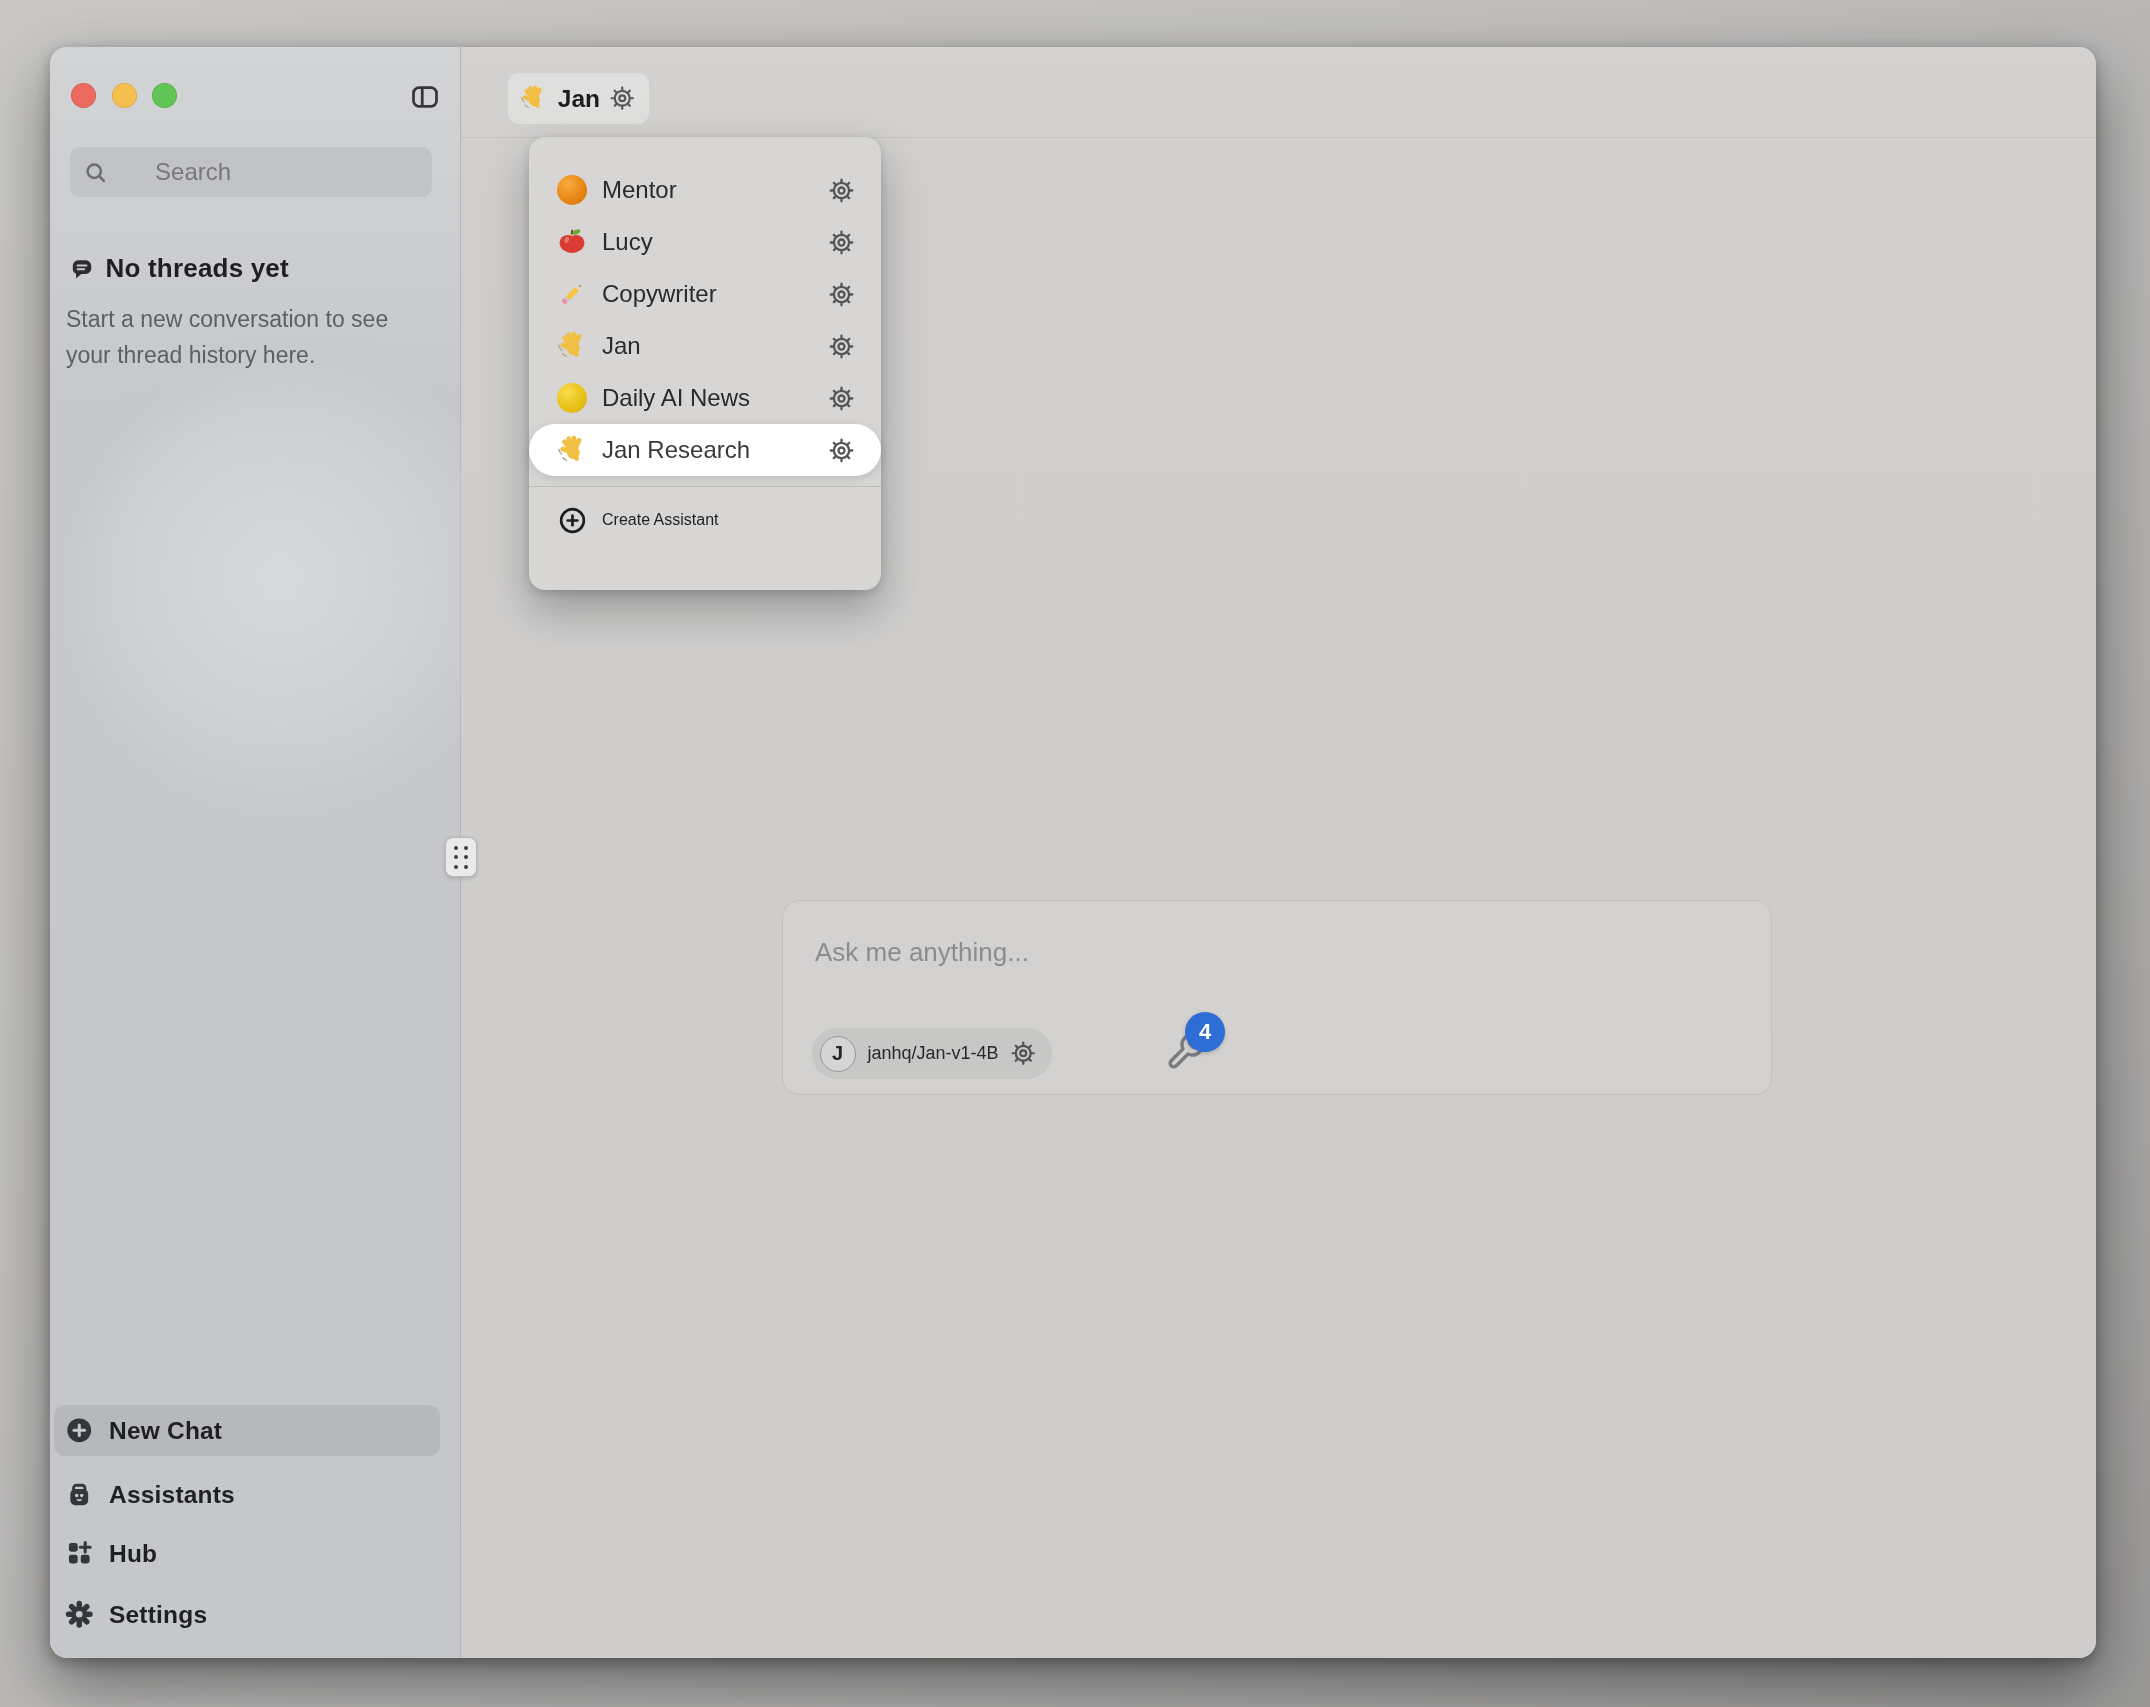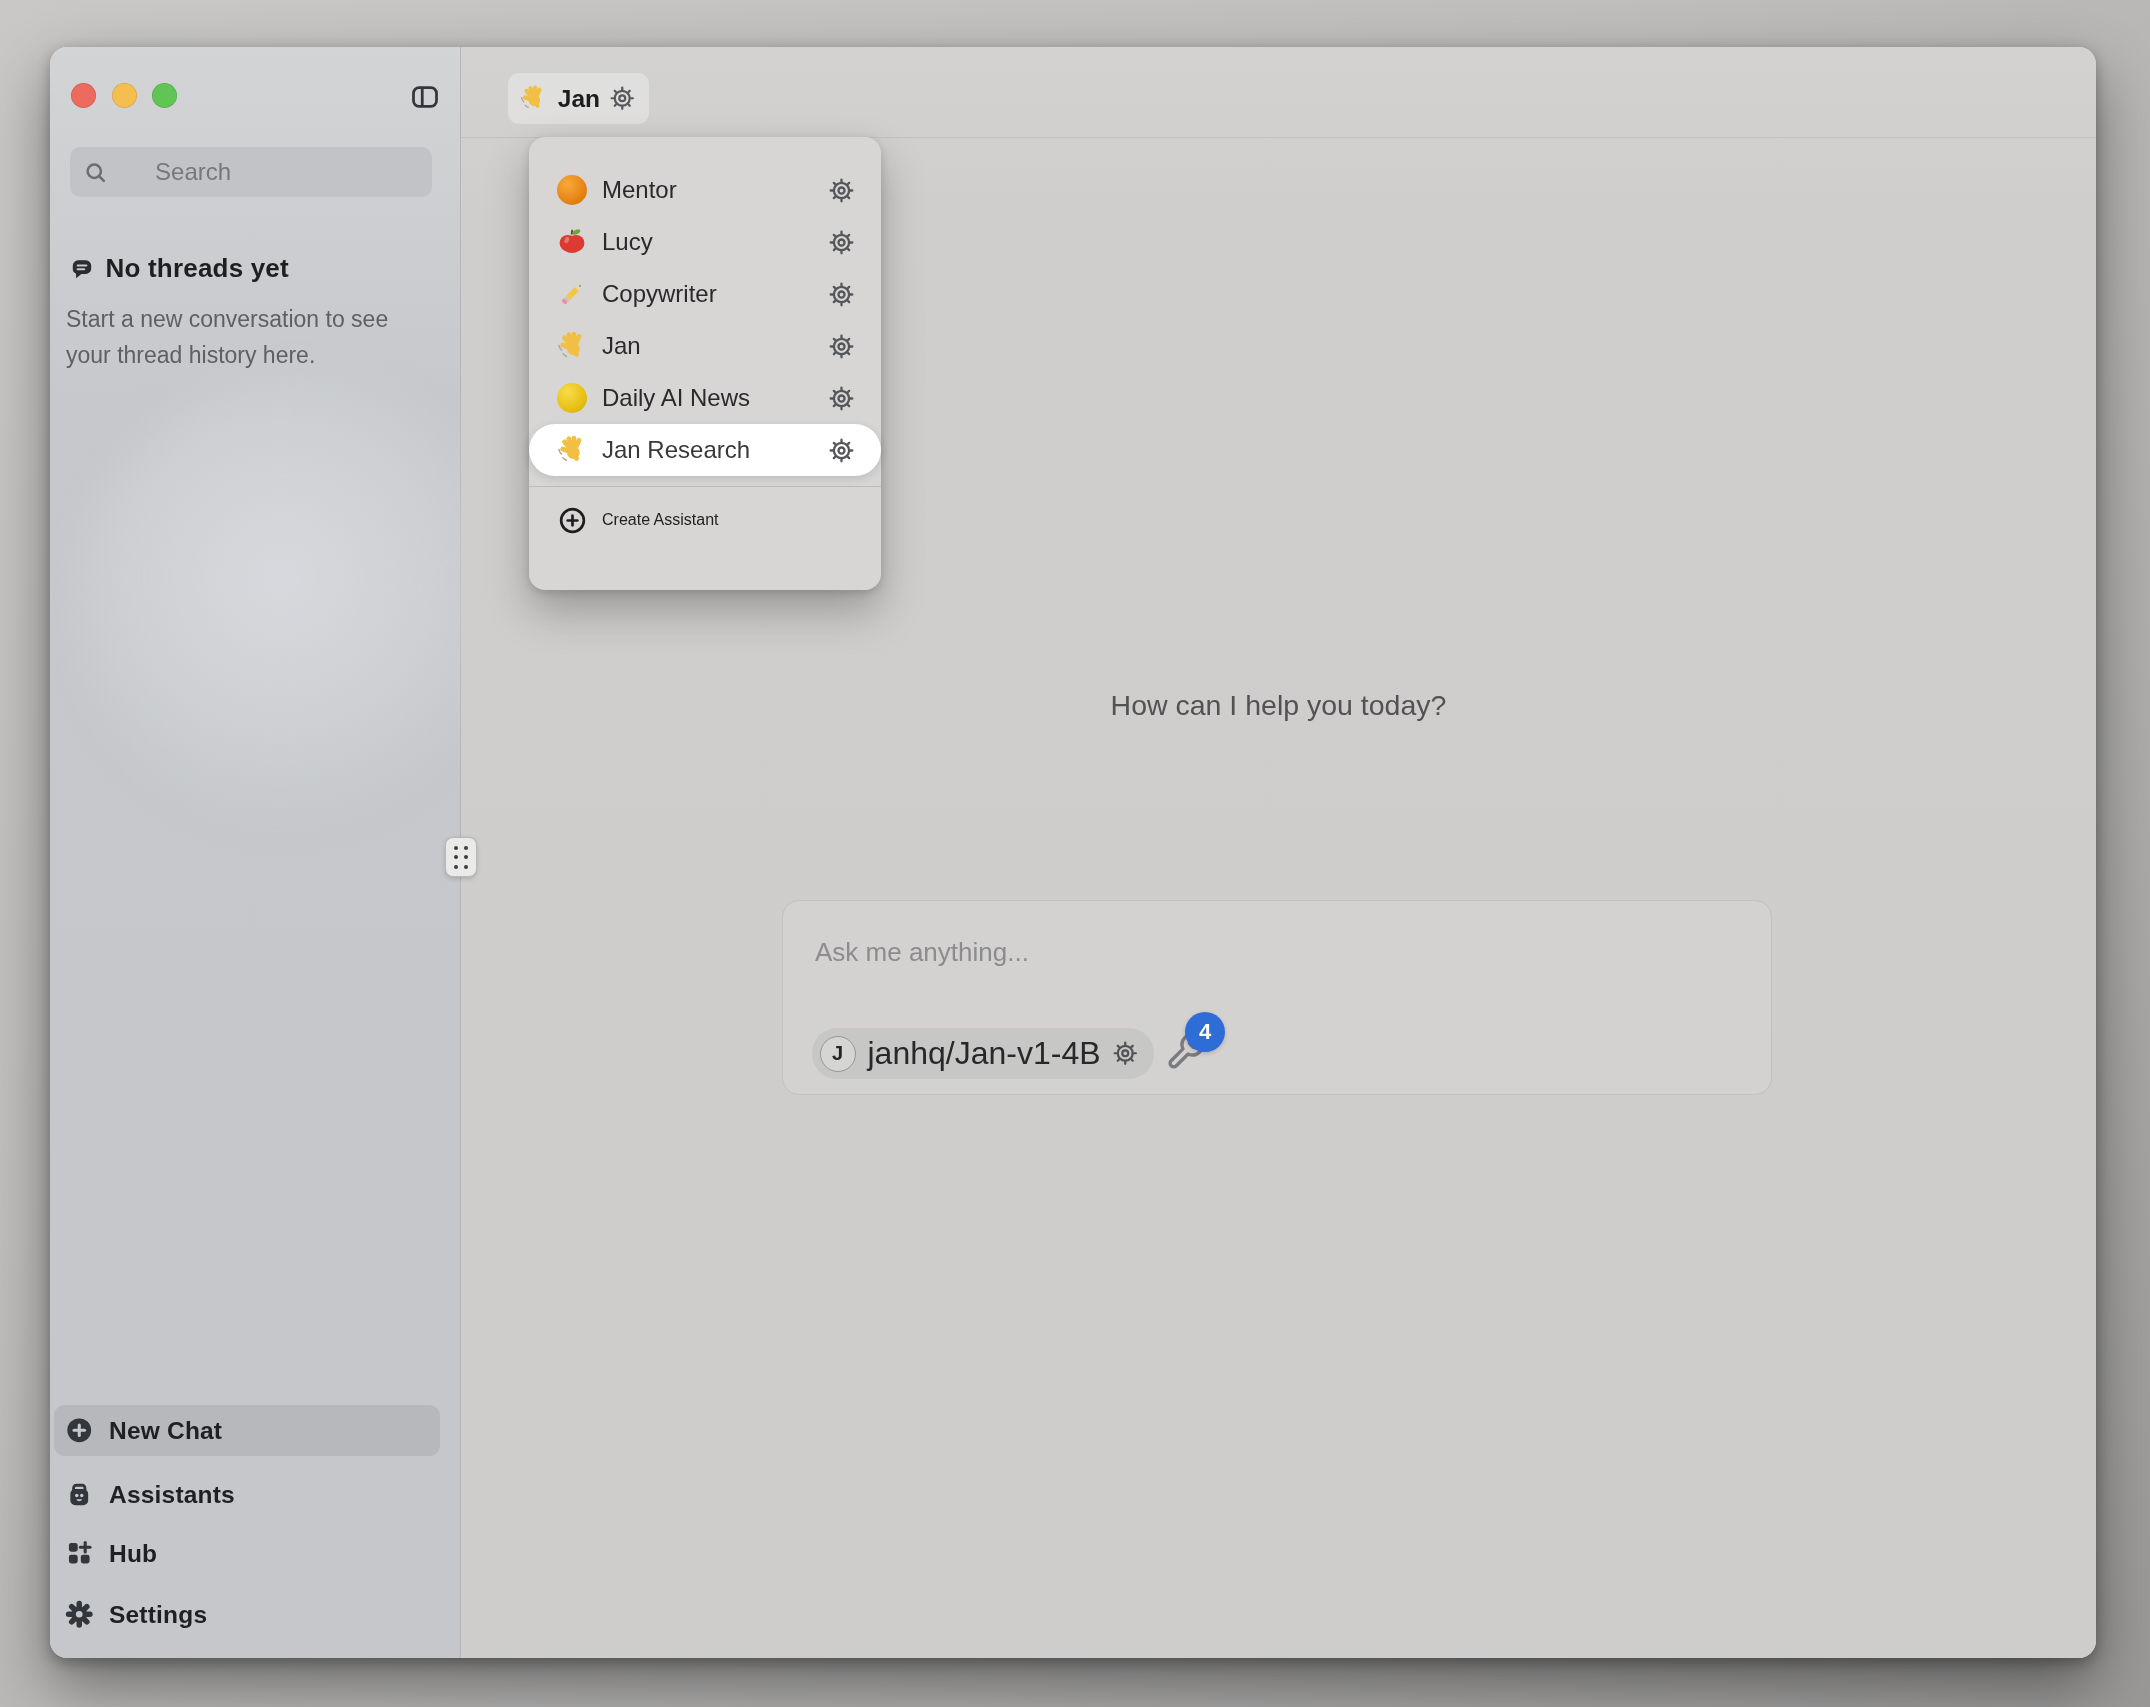--- a/index.html
+++ b/index.html
@@ -109,21 +109,21 @@
   .composer-ph { position:absolute; left:32px; top:36px; font-size:26px; color:#8c8c8e; }
   .model-pill {
     position:absolute; left:28.5px; top:127px; height:51px; border-radius:25px;
     background:#c7c7c6; display:flex; align-items:center; gap:12px; padding:0 17.4px 0 8px; cursor:pointer;
   }
   .model-avatar {
     width:36px; height:36px; border-radius:50%; background:#d5d5d3; border:1.6px solid #97979b;
     display:flex; align-items:center; justify-content:center;
     font-size:20px; font-weight:700; color:#242426;
   }
-  .model-name { font-size:32px; font-weight:500; color:#28282a; }
+  .model-name { font-size:18px; font-weight:500; color:#28282a; }
   .model-pill svg.gear { width:24.5px; height:24.5px; color:#515156; }
   .tools { position:absolute; left:382px; top:130px; width:41px; height:41px; color:#7b7b7f; cursor:pointer; }
   .tools svg { width:41px; height:41px; }
   .tools-badge {
     position:absolute; left:402px; top:111px; width:40px; height:40px; border-radius:50%;
     background:#2e6cd6; color:#fff; font-size:22px; font-weight:600;
     display:flex; align-items:center; justify-content:center;
     box-shadow:0 1.6px 4px rgba(0,0,0,.18);
   }
 </style>
@@ -401,21 +401,20 @@
       <div class="menu-sep"></div>
       <div class="menu-create">
         <svg viewBox="0 0 37 37" width="29" height="29">
             <use href="#i-plus-circle"></use>
           </svg>
         <span class="label">Create Assistant</span>
       </div>
     </div>
 
     <div class="greet">
-      <div class="greet-sub">How can I help you today?</div>
     </div>
 
     <div class="composer">
       <div class="composer-ph">Ask me anything...</div>
       <div class="model-pill">
         <span class="model-avatar">J</span>
         <span class="model-name">janhq/Jan-v1-4B</span>
         <svg class="gear" viewBox="0 0 31 31" width="24.5" height="24.5">
             <use href="#i-gear"></use>
           </svg>

